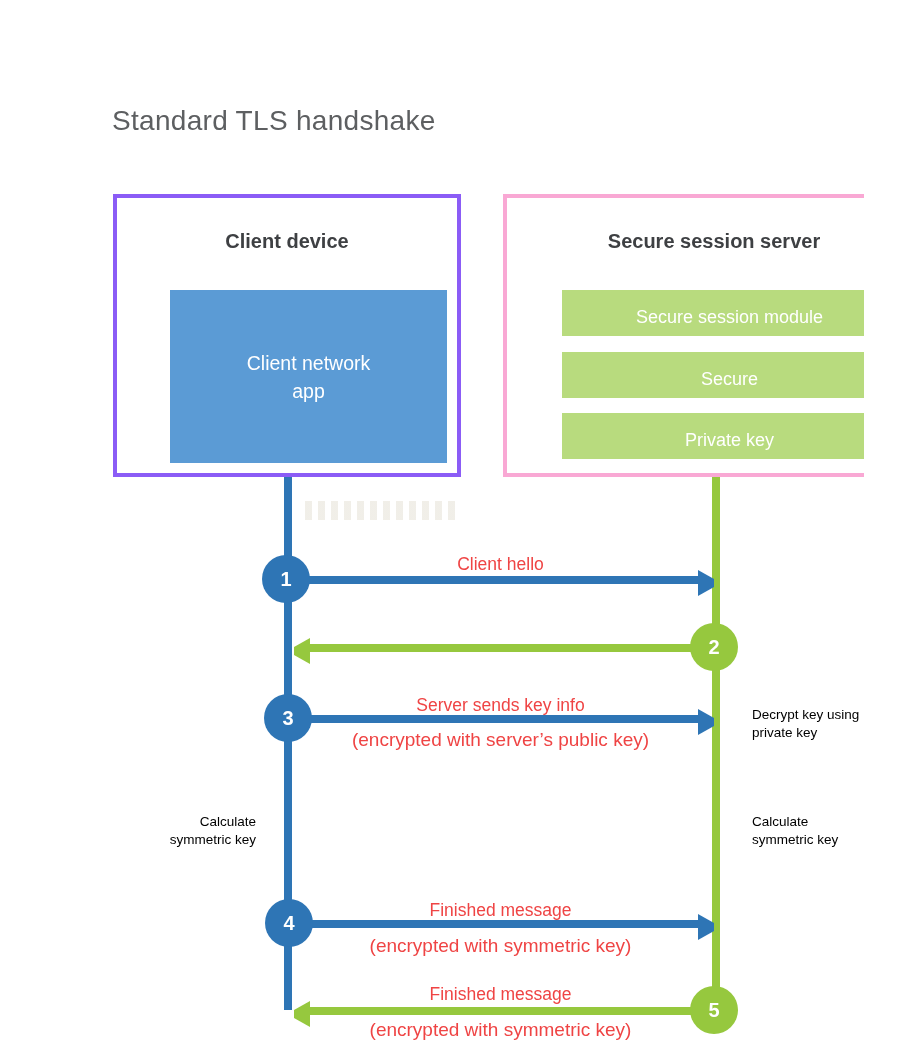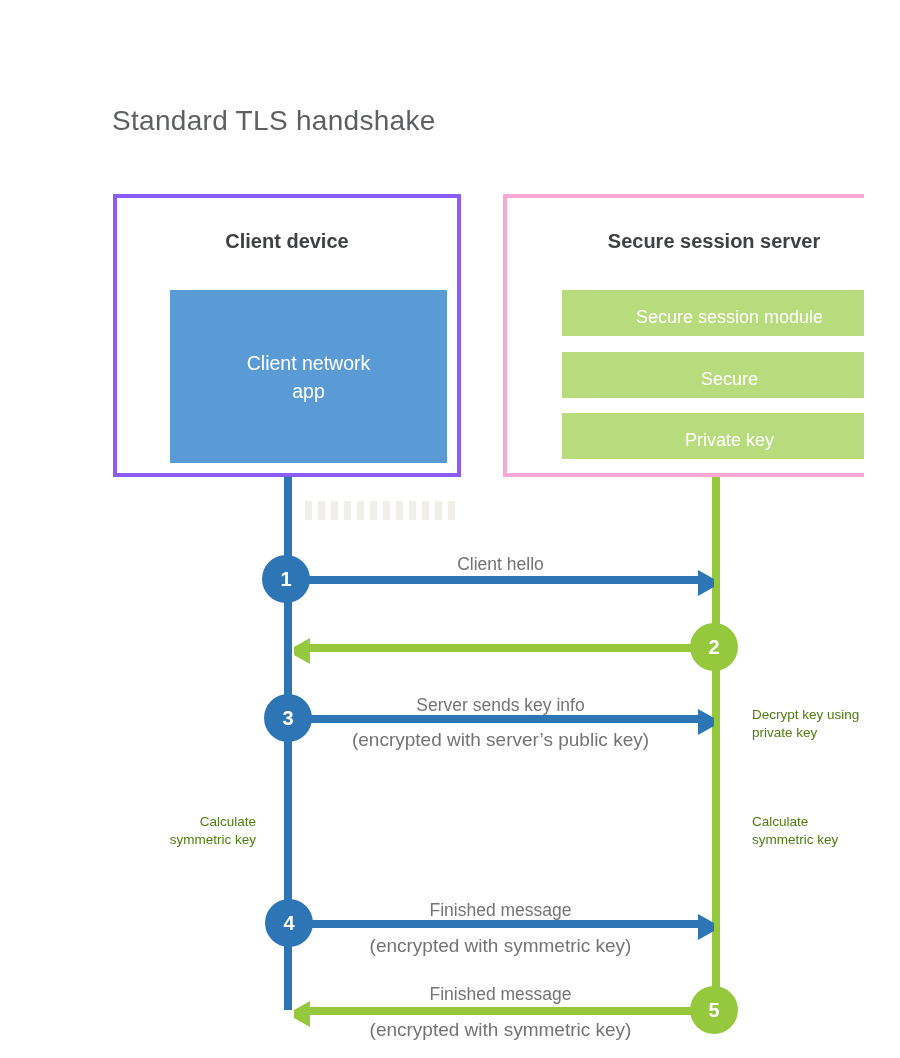--- a/index.html
+++ b/index.html
@@ -96,21 +96,21 @@
     font-size: 20px;
     font-weight: 700;
   }
   .step-circle.blue  { background: #2e75b5; }
   .step-circle.green { background: #96c83e; }
 
   .msg-label, .msg-sublabel {
     position: absolute;
     left: 215px; width: 427px;
     text-align: center;
-    color: #737373;
+    color: #ef4444;
   }
   .msg-label   { font-size: 17.5px; line-height: 24px; }
   .msg-sublabel{ font-size: 19px; line-height: 20px; }
 
   
   .c1 { left: 190px; top: 483px; }
   .l1 { top: 504px; }  .h1 { top: 498px; }  .t1 { top: 476px; }
   .c2 { left: 618px; top: 551px; }
   .l2 { top: 572px; }  .h2 { top: 566px; }  .t2 { top: 546px; }
   .c3 { left: 192px; top: 622px; }
@@ -118,21 +118,21 @@
   .c4 { left: 193px; top: 827px; }
   .l4 { top: 848px; }  .h4 { top: 842px; }  .t4 { top: 822px; }  .s4 { top: 860px; }
   .c5 { left: 618px; top: 914px; }
   .l5 { top: 935px; }  .h5 { top: 929px; }  .t5 { top: 906px; }  .s5 { top: 944px; }
 
   
   .annotation {
     position: absolute;
     font-size: 13.5px;
     line-height: 17.5px;
-    color: #4d7c0f;
+    color: #000000;
     white-space: pre-line;
   }
   .anno-decrypt    { left: 676px; top: 630px; width: 140px; text-align: left; }
   .anno-calc-left  { left: 78px;  top: 737px; width: 110px; text-align: right; }
   .anno-calc-right { left: 676px; top: 737px; width: 140px; text-align: left; }
 </style>
 </head>
 <body>
 
 <div class="canvas">

